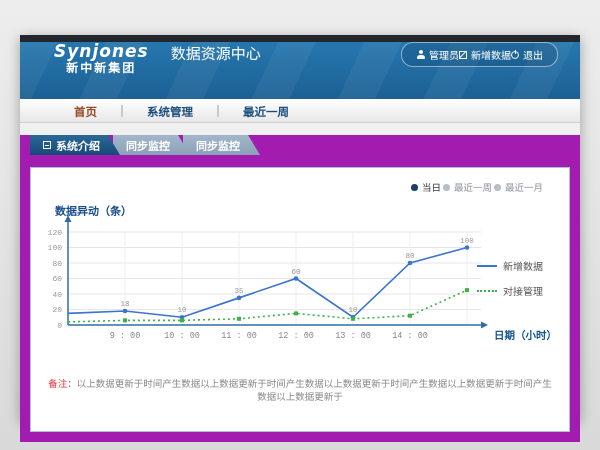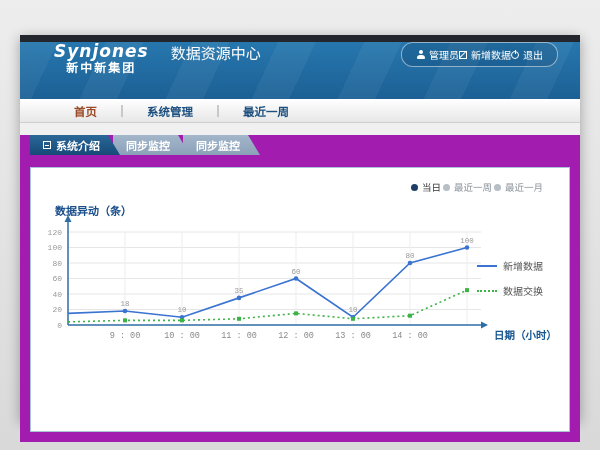--- a/index.html
+++ b/index.html
@@ -193,20 +193,23 @@
             <rect x="424" y="76.125" width="4" height="4" fill="#3cb347"></rect>
           </svg>
 
         <div class="chart-legend">
           <div class="lg-item">
             <span class="lg-line solid"></span>
             <span>新增数据</span>
           </div>
           <div class="lg-item">
             <span class="lg-line dotted"></span>
-            <span>数据交换</span>
+            <span>对接管理</span>
           </div>
         </div>
 
+        <div class="note">
+          <span class="note-label">备注：</span><span>以上数据更新于时间产生数据以上数据更新于时间产生数据以上数据更新于时间产生数据以上数据更新于时间产生数据以上数据更新于</span>
+        </div>
       </div>
     </div>
   </div>
 </div>
 
 </body></html>

